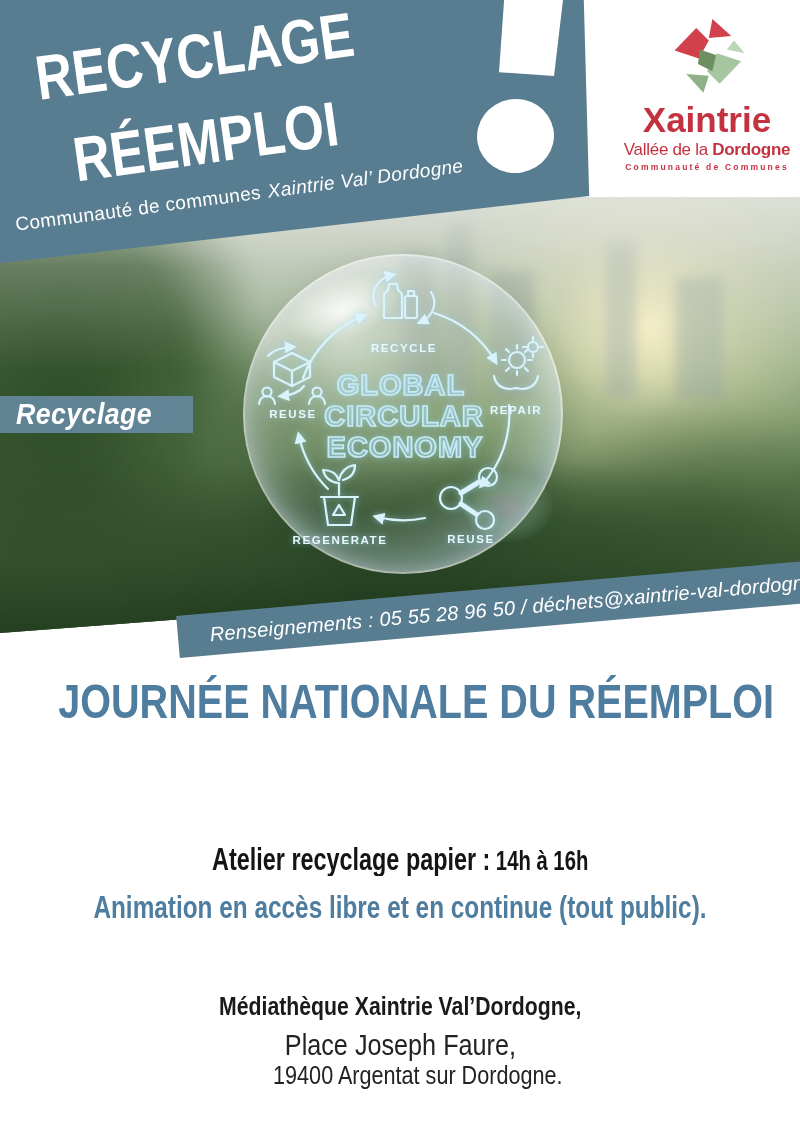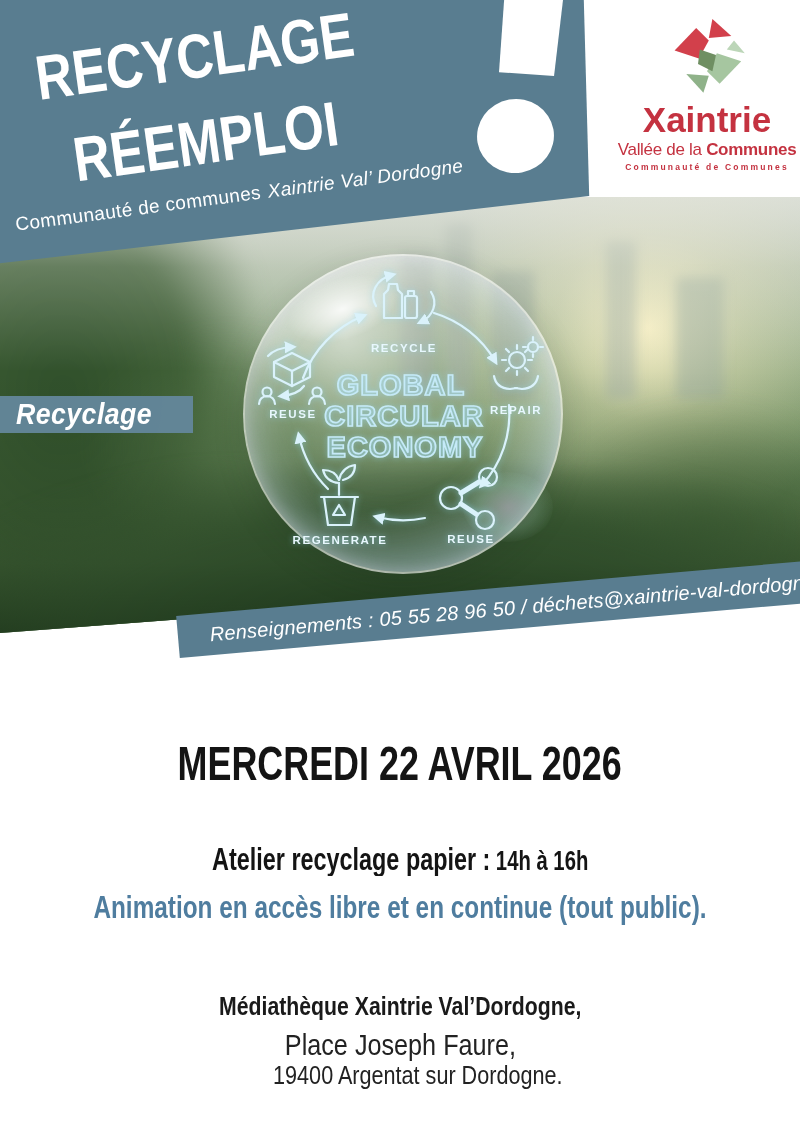--- a/index.html
+++ b/index.html
@@ -217,35 +217,35 @@
       <path d="M14 45 L38 20 L52 34 L41 54 Z" fill="#d2404b"></path>
       <path d="M56 10 L77 29 L52 31 Z" fill="#d2404b"></path>
       <path d="M88 57 L64 82 L50 68 L61 48 Z" fill="#a6c6a0"></path>
       <path d="M80 34 L92 48 L72 44 Z" fill="#bcd6b8"></path>
       <path d="M46 92 L27 71 L52 73 Z" fill="#8fb289"></path>
       <path d="M42 44 L60 50 L56 68 L40 60 Z" fill="#6f8f62"></path>
     </svg>
     <div class="logo-name">Xaintrie</div>
     <div class="logo-tag">
       <span>Vallée de la</span>
-      <span class="tag-b">Communes</span>
+      <span class="tag-b">Dordogne</span>
     </div>
     <div class="logo-small">Communauté de Communes</div>
   </div>
 
   <div class="recyclage-band">
     <span class="cond">Recyclage</span>
   </div>
 
   <div class="ribbon">
     <span>Renseignements : 05 55 28 96 50 / déchets@xaintrie-val-dordogne.fr</span>
   </div>
 
-  <div class="line h-date">
-    <span class="cond">MERCREDI 22 AVRIL 2026</span>
+  <div class="line h-journee">
+    <span class="cond">JOURNÉE NATIONALE DU RÉEMPLOI</span>
   </div>
   <div class="line h-atelier">
     <span class="cond"><span>Atelier recyclage papier :</span><span class="time">14h à 16h</span></span>
   </div>
   <div class="line h-note">
     <span class="cond">Animation en accès libre et en continue (tout public).</span>
   </div>
 
   <div class="line v-name">
     <span class="cond">Médiathèque Xaintrie Val’Dordogne,</span>

